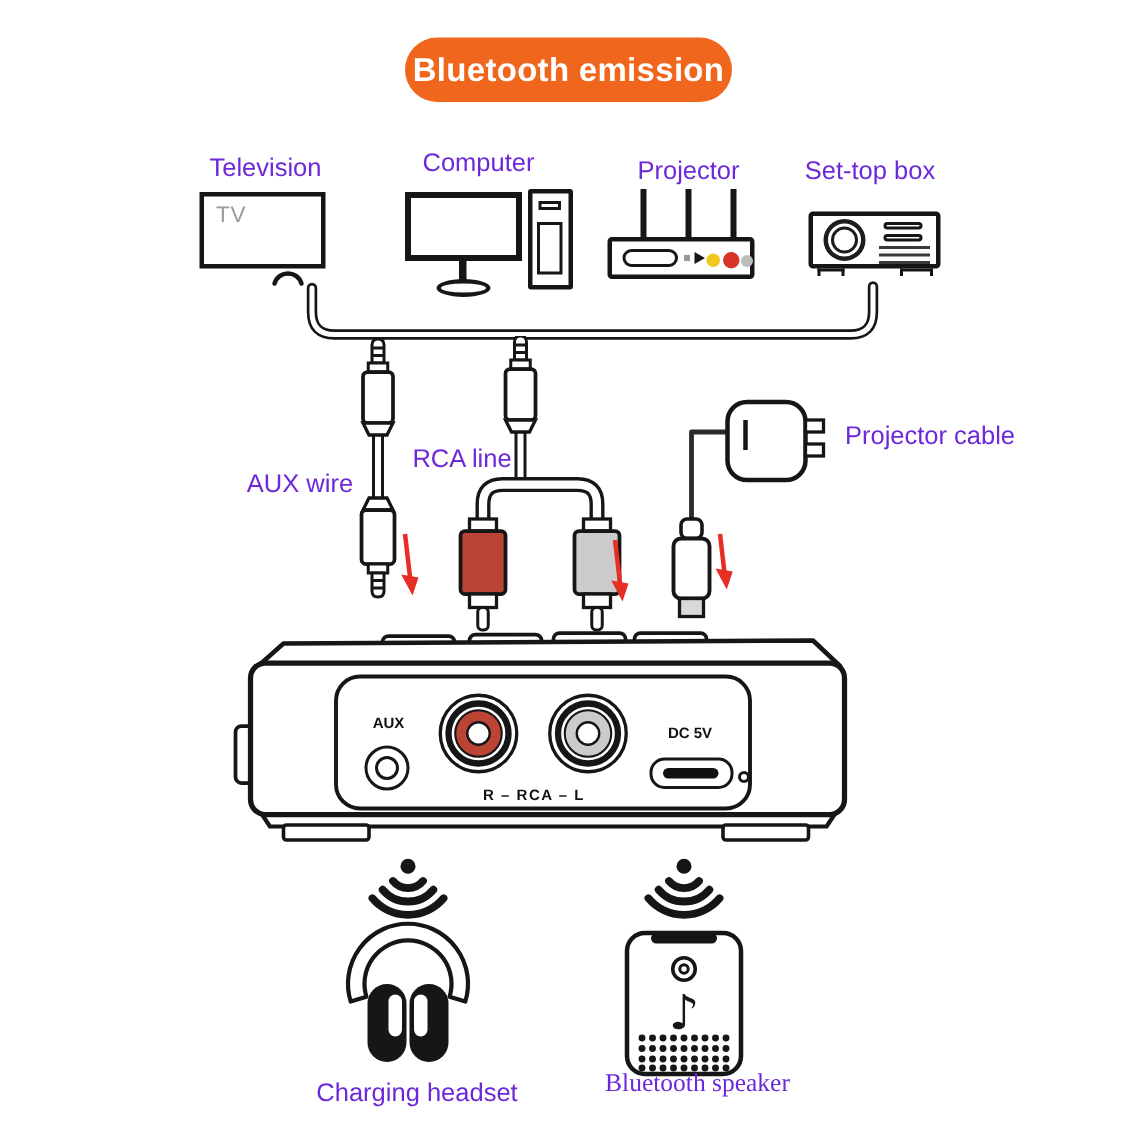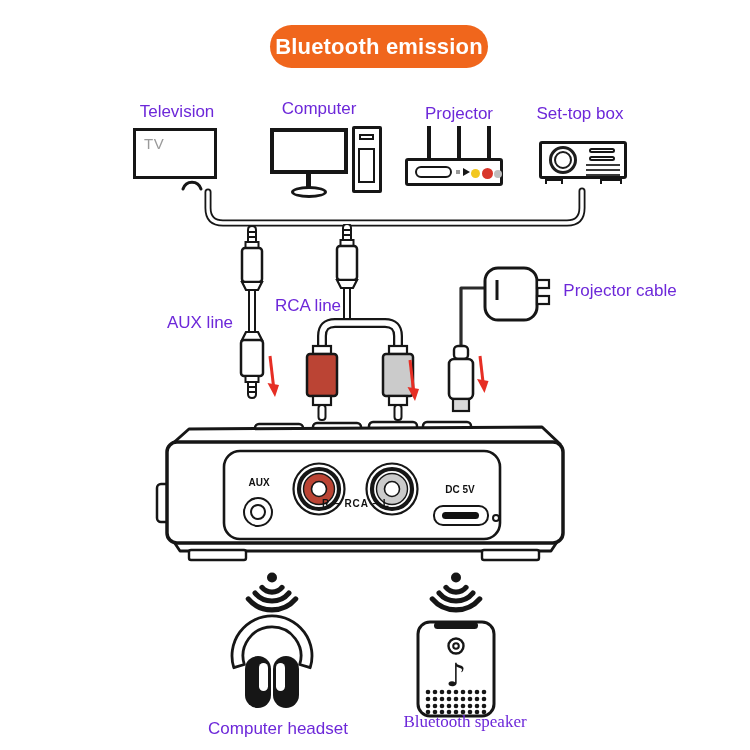--- a/index.html
+++ b/index.html
@@ -98,21 +98,21 @@
     <div class="stb-line" style="top:30px;"></div>
   </div>
   <div class="stb-foot" style="left:545px;width:18px;"></div>
   <div class="stb-foot" style="left:600px;width:22px;"></div>
 
   <svg class="abs" style="left:180px;top:185px;" width="430" height="50">
     <path d="M 28,7 L 28,23 Q 28,38 43,38 L 387,38 Q 402,38 402,23 L 402,6" stroke="#161616" stroke-width="7" fill="none" stroke-linecap="round"></path>
     <path d="M 28,7 L 28,23 Q 28,38 43,38 L 387,38 Q 402,38 402,23 L 402,6" stroke="#ffffff" stroke-width="3.4" fill="none" stroke-linecap="round"></path>
   </svg>
 
-  <div class="lbl" style="left:140px;top:313px;width:120px;">AUX line</div>
+  <div class="lbl" style="left:140px;top:313px;width:120px;">AUX wire</div>
   <div class="lbl" style="left:248px;top:296px;width:120px;">RCA line</div>
   <div class="lbl" style="left:558px;top:281px;width:124px;">Projector cable</div>
 
   <svg class="abs" style="left:217px;top:226px;" width="70" height="185">
     <g stroke="#161616" fill="#ffffff">
       <path d="M 31,16 L 31,4 Q 31,0 35,0 Q 39,0 39,4 L 39,16 Z" stroke-width="2"></path>
       <line x1="31" y1="6" x2="39" y2="6" stroke-width="2"></line>
       <line x1="31" y1="11" x2="39" y2="11" stroke-width="2"></line>
       <rect x="28.5" y="16" width="13" height="6" stroke-width="2"></rect>
       <rect x="25" y="22" width="20" height="34" rx="3" stroke-width="2.5"></rect>
@@ -207,21 +207,21 @@
     <circle cx="28" cy="28" r="15.5" fill="#BB4434" stroke="#161616" stroke-width="1.4"></circle>
     <circle cx="28" cy="28" r="7.5" fill="#ffffff" stroke="#161616" stroke-width="1.6"></circle>
   </svg>
   <svg class="abs" style="left:364px;top:461px;" width="56" height="56">
     <circle cx="28" cy="28" r="25.5" stroke="#161616" stroke-width="2.2" fill="#ffffff"></circle>
     <circle cx="28" cy="28" r="20" stroke="#161616" stroke-width="4.2" fill="#ffffff"></circle>
     <circle cx="28" cy="28" r="15.5" fill="#CBCBCB" stroke="#161616" stroke-width="1.4"></circle>
     <circle cx="28" cy="28" r="7.5" fill="#ffffff" stroke="#161616" stroke-width="1.6"></circle>
   </svg>
 
-  <div class="port-lbl" style="left:296px;top:498px;width:120px;letter-spacing:1px;">R – RCA – L</div>
+  <div class="port-lbl" style="left:296px;top:525px;width:120px;letter-spacing:1px;">R – RCA – L</div>
   <div class="port-lbl" style="left:430px;top:484px;width:60px;">DC 5V</div>
   <div class="usb-port">
     <div class="usb-slot"></div>
   </div>
   <div class="led"></div>
 
   <svg class="abs" style="left:240px;top:572px;" width="64" height="46">
     <circle cx="32" cy="5.5" r="5" fill="#161616"></circle>
     <g stroke="#161616" stroke-width="5.2" fill="none" stroke-linecap="round">
       <path d="M 22,15.4 A 13 13 0 0 0 42,15.4"></path>
@@ -285,16 +285,16 @@
         <circle cx="28" cy="106" r="2.3"></circle>
         <circle cx="35" cy="106" r="2.3"></circle>
         <circle cx="42" cy="106" r="2.3"></circle>
         <circle cx="49" cy="106" r="2.3"></circle>
         <circle cx="56" cy="106" r="2.3"></circle>
         <circle cx="63" cy="106" r="2.3"></circle>
         <circle cx="70" cy="106" r="2.3"></circle>
     </g>
   </svg>
 
-  <div class="lbl" style="left:188px;top:719px;width:180px;">Computer headset</div>
+  <div class="lbl" style="left:188px;top:719px;width:180px;">Charging headset</div>
   <div class="lbl" style="left:375px;top:712px;width:180px;font-family:Liberation Serif, serif;">Bluetooth speaker</div>
 
 </div>
 
 </body></html>

